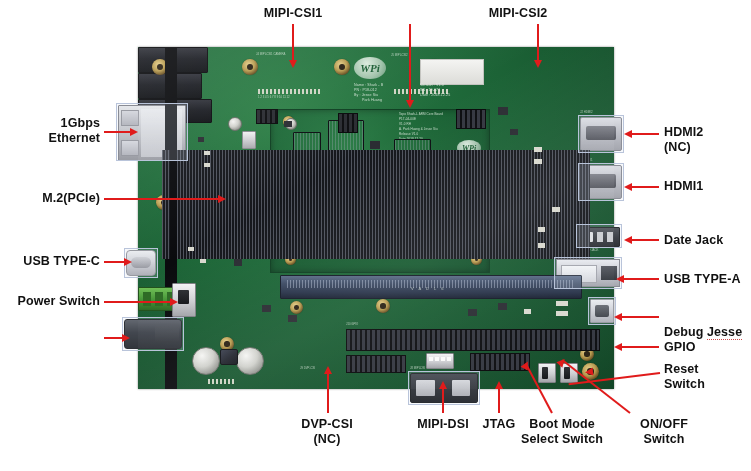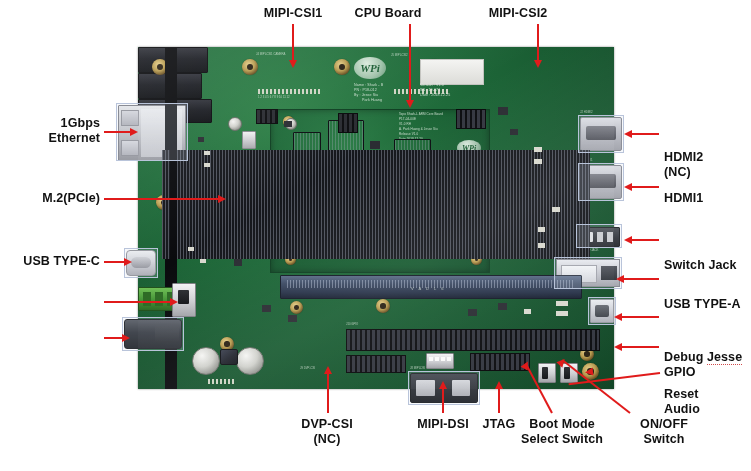--- a/index.html
+++ b/index.html
@@ -24,21 +24,21 @@
     position: absolute;
     font-family: "Liberation Sans", sans-serif;
     font-size: 12.5px;
     font-weight: bold;
     color: #111111;
     line-height: 15px;
     white-space: pre-line;
     letter-spacing: 0.1px;
   }
   .label.right  { text-align: right; }
-  .label.left   { text-align: left; margin-top: 25px; }
+  .label.left   { text-align: left; }
   .label.center { text-align: center; }
 
   .uart-underline {
     border-bottom: 1.5px dotted #d04a4a;
     padding-bottom: 0px;
   }
 
   
   .arrow {
     position: absolute;
@@ -560,76 +560,76 @@
   <div class="hl-box" style="left:554px; top:257px; width:66px; height:30px;"></div>
   <div class="hl-box" style="left:588px; top:297px; width:26px; height:26px;"></div>
   <div class="hl-box" style="left:124px; top:248px; width:32px; height:28px;"></div>
   <div class="hl-box" style="left:122px; top:317px; width:60px; height:32px;"></div>
   <div class="hl-box" style="left:408px; top:371px; width:70px; height:32px;"></div>
 
   <div class="label center" style="left:250px; top:6px; width:86px;">MIPI-CSI1</div>
   <div class="arrow v" style="left:292px; top:24px; height:38px;"></div>
   <div class="arrowhead ah-down" style="left:288.5px; top:60px;"></div>
 
-  <div class="label center" style="left:338px; top:6px; width:100px;">CPU Board</div>
   <div class="arrow v" style="left:409px; top:24px; height:78px;"></div>
   <div class="arrowhead ah-down" style="left:405.5px; top:100px;"></div>
 
   <div class="label center" style="left:472px; top:6px; width:92px;">MIPI-CSI2</div>
   <div class="arrow v" style="left:537px; top:24px; height:38px;"></div>
   <div class="arrowhead ah-down" style="left:533.5px; top:60px;"></div>
 
   <div class="label right" style="left:6px; top:116px; width:94px;">1Gbps
 Ethernet</div>
   <div class="arrow h" style="left:104px; top:131px; width:28px;"></div>
   <div class="arrowhead ah-right" style="left:130px; top:127.5px;"></div>
 
   <div class="label right" style="left:6px; top:191px; width:94px;">M.2(PCIe)</div>
   <div class="arrow h" style="left:104px; top:198px; width:116px;"></div>
   <div class="arrowhead ah-right" style="left:218px; top:194.5px;"></div>
 
   <div class="label right" style="left:2px; top:254px; width:98px;">USB TYPE-C</div>
   <div class="arrow h" style="left:104px; top:261px; width:22px;"></div>
   <div class="arrowhead ah-right" style="left:124px; top:257.5px;"></div>
 
+  <div class="label right" style="left:2px; top:294px; width:98px;">Power Switch</div>
   <div class="arrow h" style="left:104px; top:301px; width:68px;"></div>
   <div class="arrowhead ah-right" style="left:170px; top:297.5px;"></div>
 
   <div class="arrow h" style="left:104px; top:337px; width:20px;"></div>
   <div class="arrowhead ah-right" style="left:122px; top:333.5px;"></div>
 
   <div class="label left" style="left:664px; top:125px; width:84px;">HDMI2
 (NC)</div>
   <div class="arrowhead ah-left" style="left:624px; top:129.5px;"></div>
   <div class="arrow h" style="left:631px; top:133px; width:28px;"></div>
 
-  <div class="label left" style="left:664px; top:166px; width:84px;">HDMI1</div>
+  <div class="label left" style="left:664px; top:179px; width:84px;">HDMI1</div>
   <div class="arrowhead ah-left" style="left:624px; top:182.5px;"></div>
   <div class="arrow h" style="left:631px; top:186px; width:28px;"></div>
 
-  <div class="label left" style="left:664px; top:233px; width:86px;">Switch Jack</div>
+  <div class="label left" style="left:664px; top:233px; width:86px;">Date Jack</div>
   <div class="arrowhead ah-left" style="left:624px; top:235.5px;"></div>
   <div class="arrow h" style="left:631px; top:239px; width:28px;"></div>
 
   <div class="label left" style="left:664px; top:272px; width:86px;">USB TYPE-A</div>
   <div class="arrowhead ah-left" style="left:616px; top:274.5px;"></div>
   <div class="arrow h" style="left:623px; top:278px; width:36px;"></div>
 
   <div class="label left" style="left:664px; top:310px; width:92px;">
     <span>Debug </span><span class="uart-underline">Jesse</span>
   </div>
   <div class="arrowhead ah-left" style="left:614px; top:312.5px;"></div>
   <div class="arrow h" style="left:621px; top:316px; width:38px;"></div>
 
   <div class="label left" style="left:664px; top:340px; width:86px;">GPIO</div>
   <div class="arrowhead ah-left" style="left:614px; top:342.5px;"></div>
   <div class="arrow h" style="left:621px; top:346px; width:38px;"></div>
 
   <div class="label left" style="left:664px; top:362px; width:86px;">Reset
-Audio</div>
+Switch</div>
   <div class="diag" style="left:660px; top:372px; width:92px; transform: rotate(173deg);"></div>
   <div class="arrowhead ah-left" style="left:585px; top:368px; transform: rotate(-7deg);"></div>
 
   <div class="label center" style="left:284px; top:417px; width:86px;">DVP-CSI
 (NC)</div>
   <div class="arrow v" style="left:327px; top:373px; height:40px;"></div>
   <div class="arrowhead ah-up" style="left:323.5px; top:366px;"></div>
 
   <div class="label center" style="left:403px; top:417px; width:80px;">MIPI-DSI</div>
   <div class="arrow v" style="left:442px; top:388px; height:25px;"></div>

